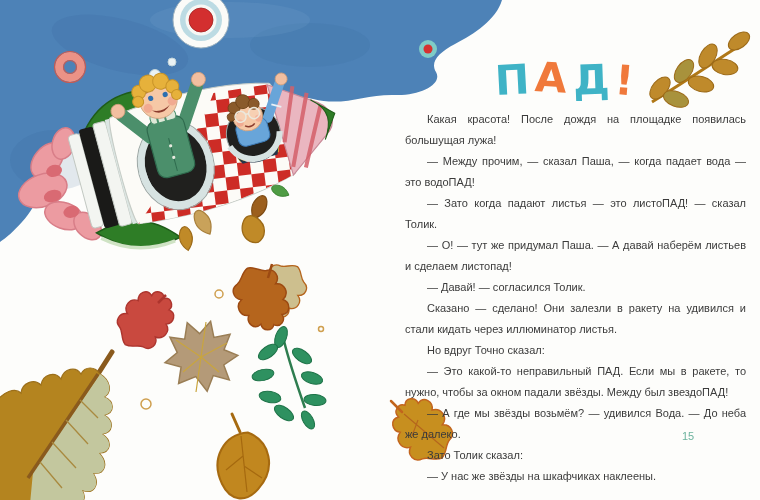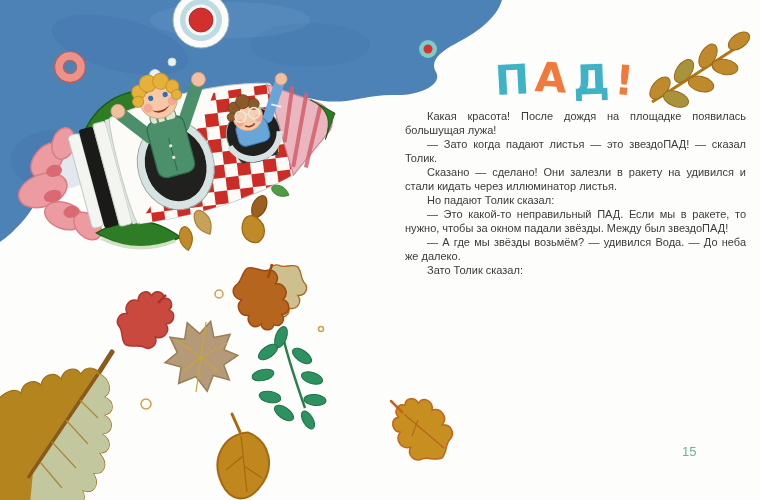--- a/index.html
+++ b/index.html
@@ -9,24 +9,24 @@
   svg.illu{position:absolute;left:0;top:0;}
   .title{position:absolute;left:455px;top:56px;width:225px;text-align:center;
          letter-spacing:6px;font-weight:bold;font-size:41px;
          font-family:"DejaVu Sans","Liberation Sans",sans-serif;}
   .title span{display:inline-block;}
   .title span:nth-child(1){transform:rotate(-3deg);}
   .title span:nth-child(2){transform:translateY(-2px) rotate(3deg);}
   .title span:nth-child(3){transform:rotate(-2deg);}
   .title span:nth-child(4){transform:translateY(1px) rotate(5deg);}
   .text-block{position:absolute;left:405px;top:109px;width:341px;
-              font-size:11px;line-height:14px;color:#3b3b3b;text-align:justify;}
+              font-size:11px;line-height:21px;color:#3b3b3b;text-align:justify;}
   .text-block p{margin:0;text-indent:22px;}
-  .page-number{position:absolute;left:682px;top:444px;width:24px;
-               font-size:13px;color:#6db39e;}
+  .page-number{position:absolute;left:682px;top:430px;width:24px;
+               font-size:11px;color:#6db39e;}
 </style>
 </head>
 <body>
 
 <div class="canvas">
 
 <svg class="illu" width="760" height="500" viewBox="0 0 760 500">
   <defs>
     <pattern id="chk" width="26" height="26" patternUnits="userSpaceOnUse" patternTransform="rotate(8)">
       <rect width="26" height="26" fill="#fcfbf7"></rect>
@@ -262,23 +262,27 @@
     <circle cx="146" cy="404" r="5"></circle>
   </g>
 </svg>
 
 <div class="title">
   <span style="color: rgb(63, 179, 198);">П</span><span style="color: rgb(240, 121, 59);">А</span><span style="color: rgb(63, 179, 198);">Д</span><span style="color: rgb(240, 121, 59);">!</span>
 </div>
 
 <div class="text-block">
   <p>Какая красота! После дождя на площадке появилась большущая лужа!</p>
-  <p>— Зато когда падают листья — это звездоПАД! — сказал Толик.</p>
+  <p>— Между прочим, — сказал Паша, — когда падает вода — это водоПАД!</p>
+  <p>— Зато когда падают листья — это листоПАД! — сказал Толик.</p>
+  <p>— О! — тут же придумал Паша. — А давай наберём листьев и сделаем листопад!</p>
+  <p>— Давай! — согласился Толик.</p>
   <p>Сказано — сделано! Они залезли в ракету на удивился и стали кидать через иллюминатор листья.</p>
-  <p>Но падают Толик сказал:</p>
+  <p>Но вдруг Точно сказал:</p>
   <p>— Это какой-то неправильный ПАД. Если мы в ракете, то нужно, чтобы за окном падали звёзды. Между был звездоПАД!</p>
   <p>— А где мы звёзды возьмём? — удивился Вода. — До неба же далеко.</p>
   <p>Зато Толик сказал:</p>
+  <p>— У нас же звёзды на шкафчиках наклеены.</p>
 </div>
 
 <div class="page-number" style="color: rgb(109, 179, 158);">15</div>
 
 </div>
 
 </body></html>

